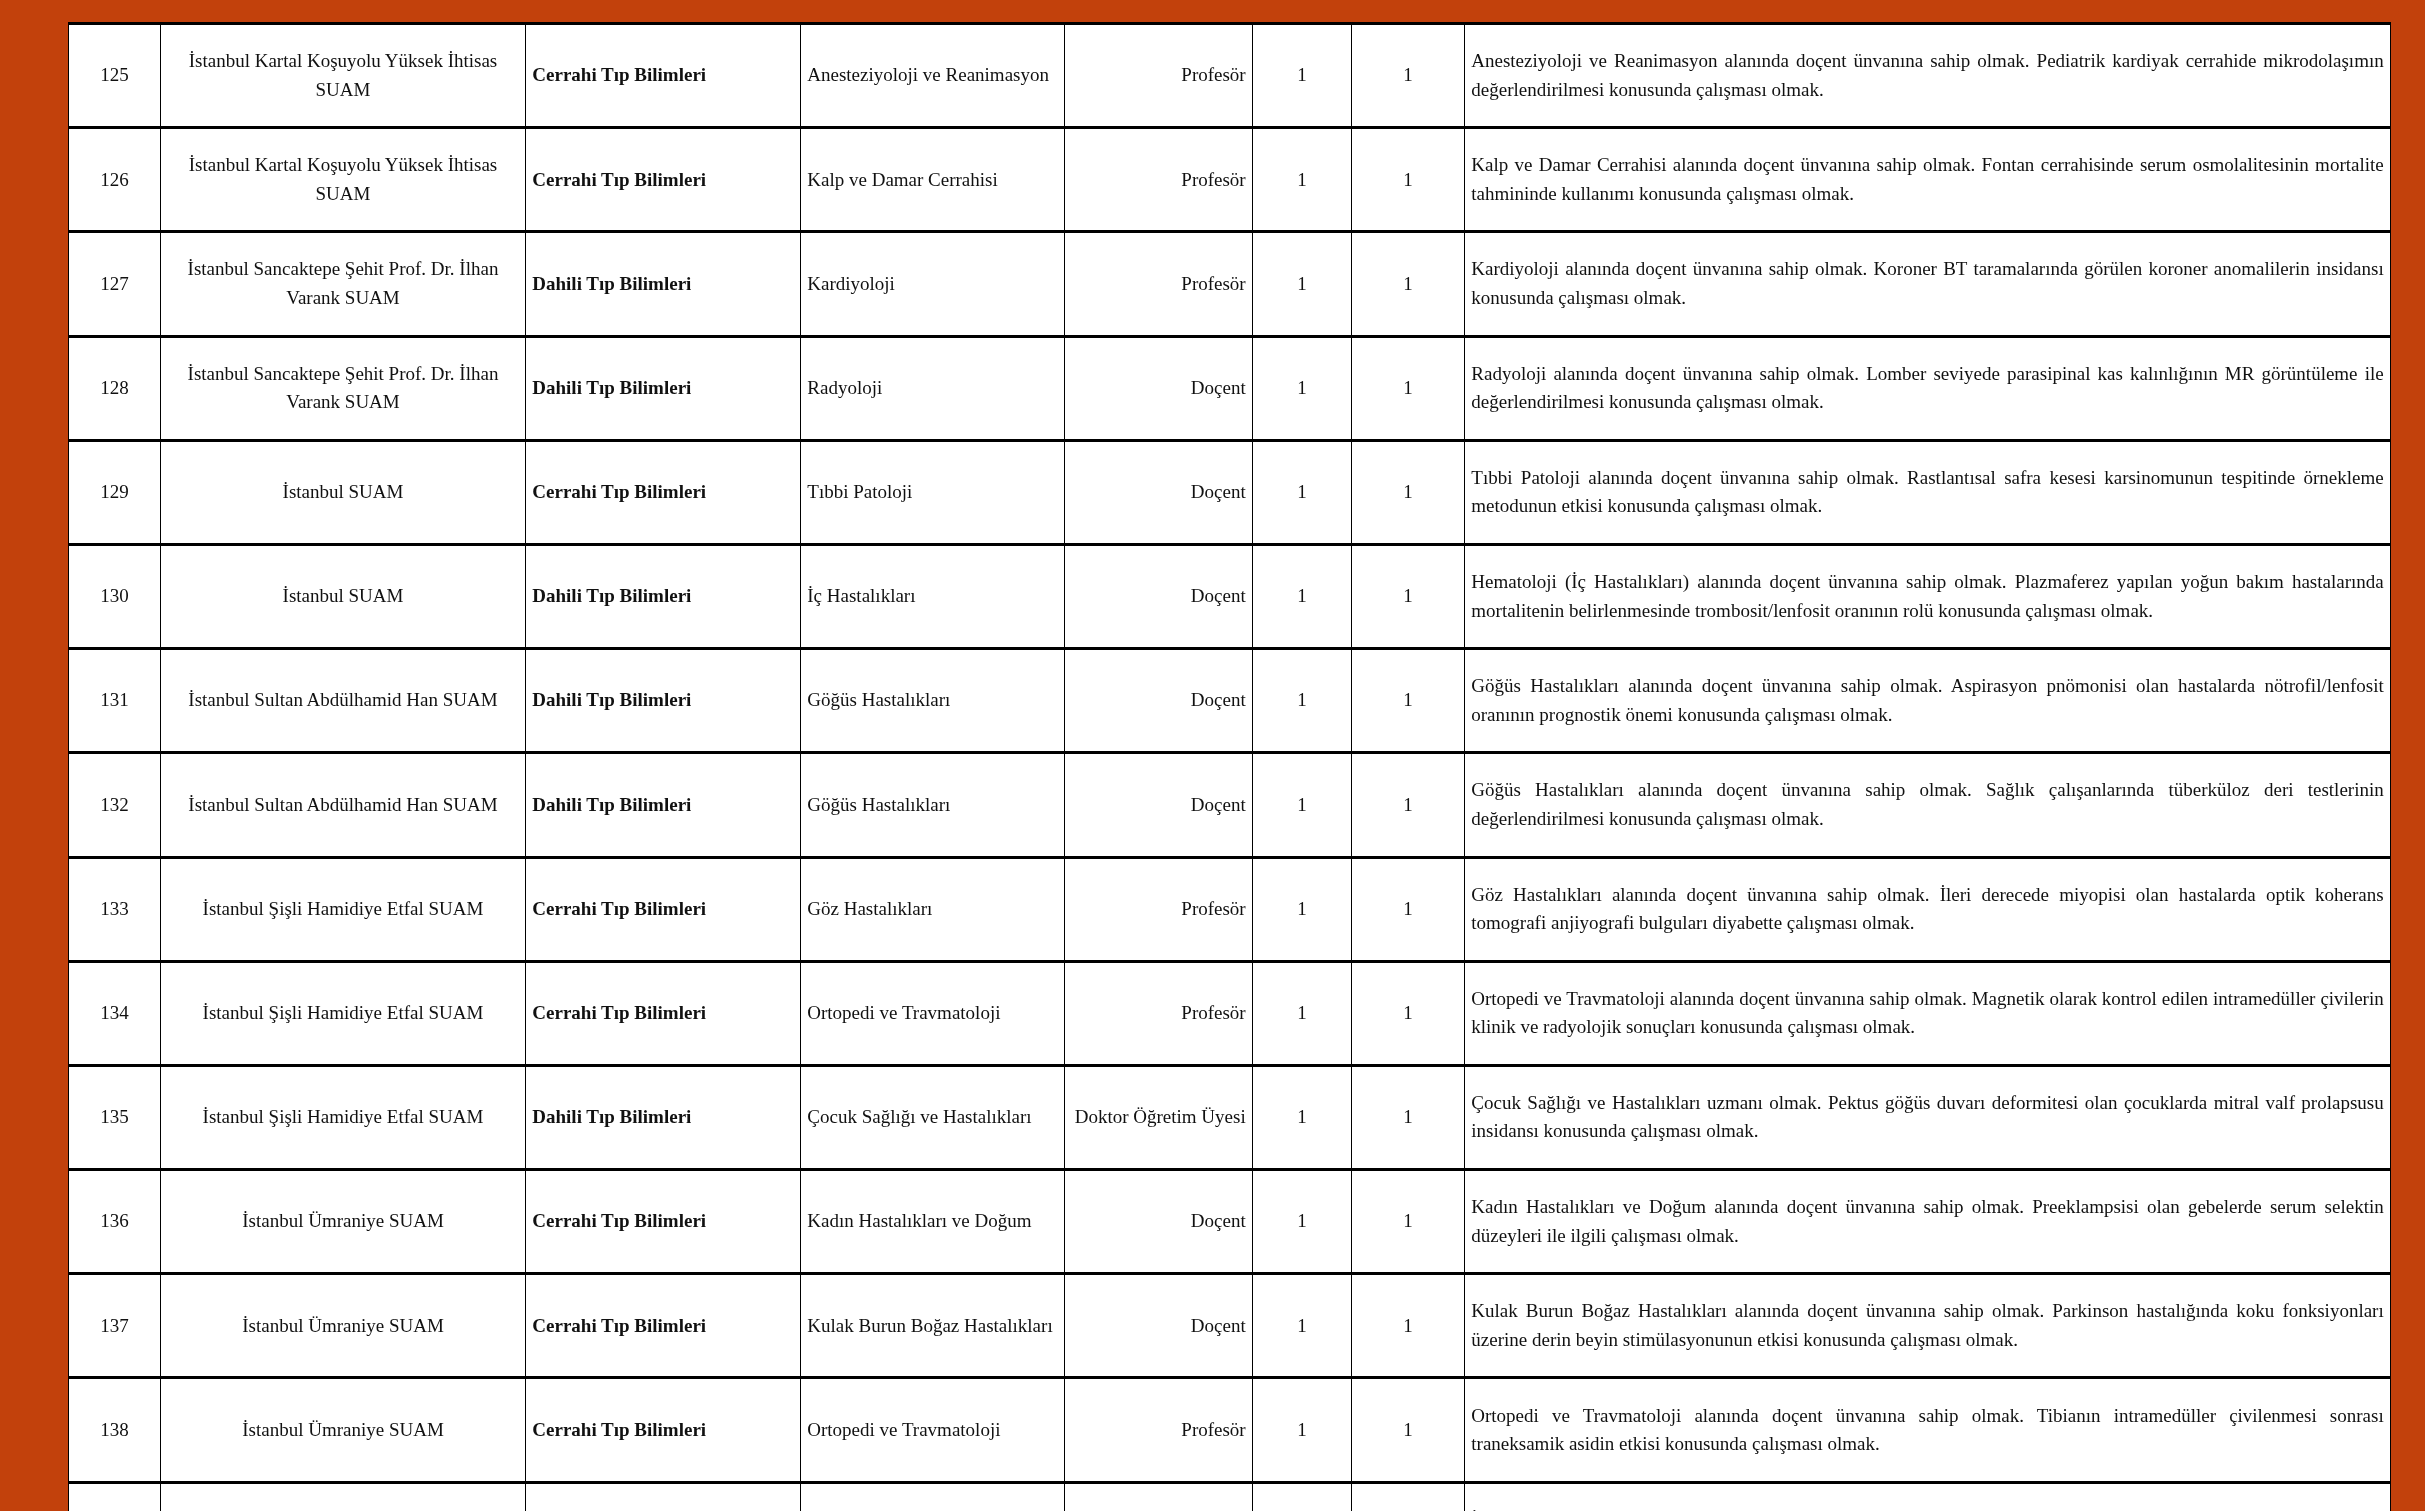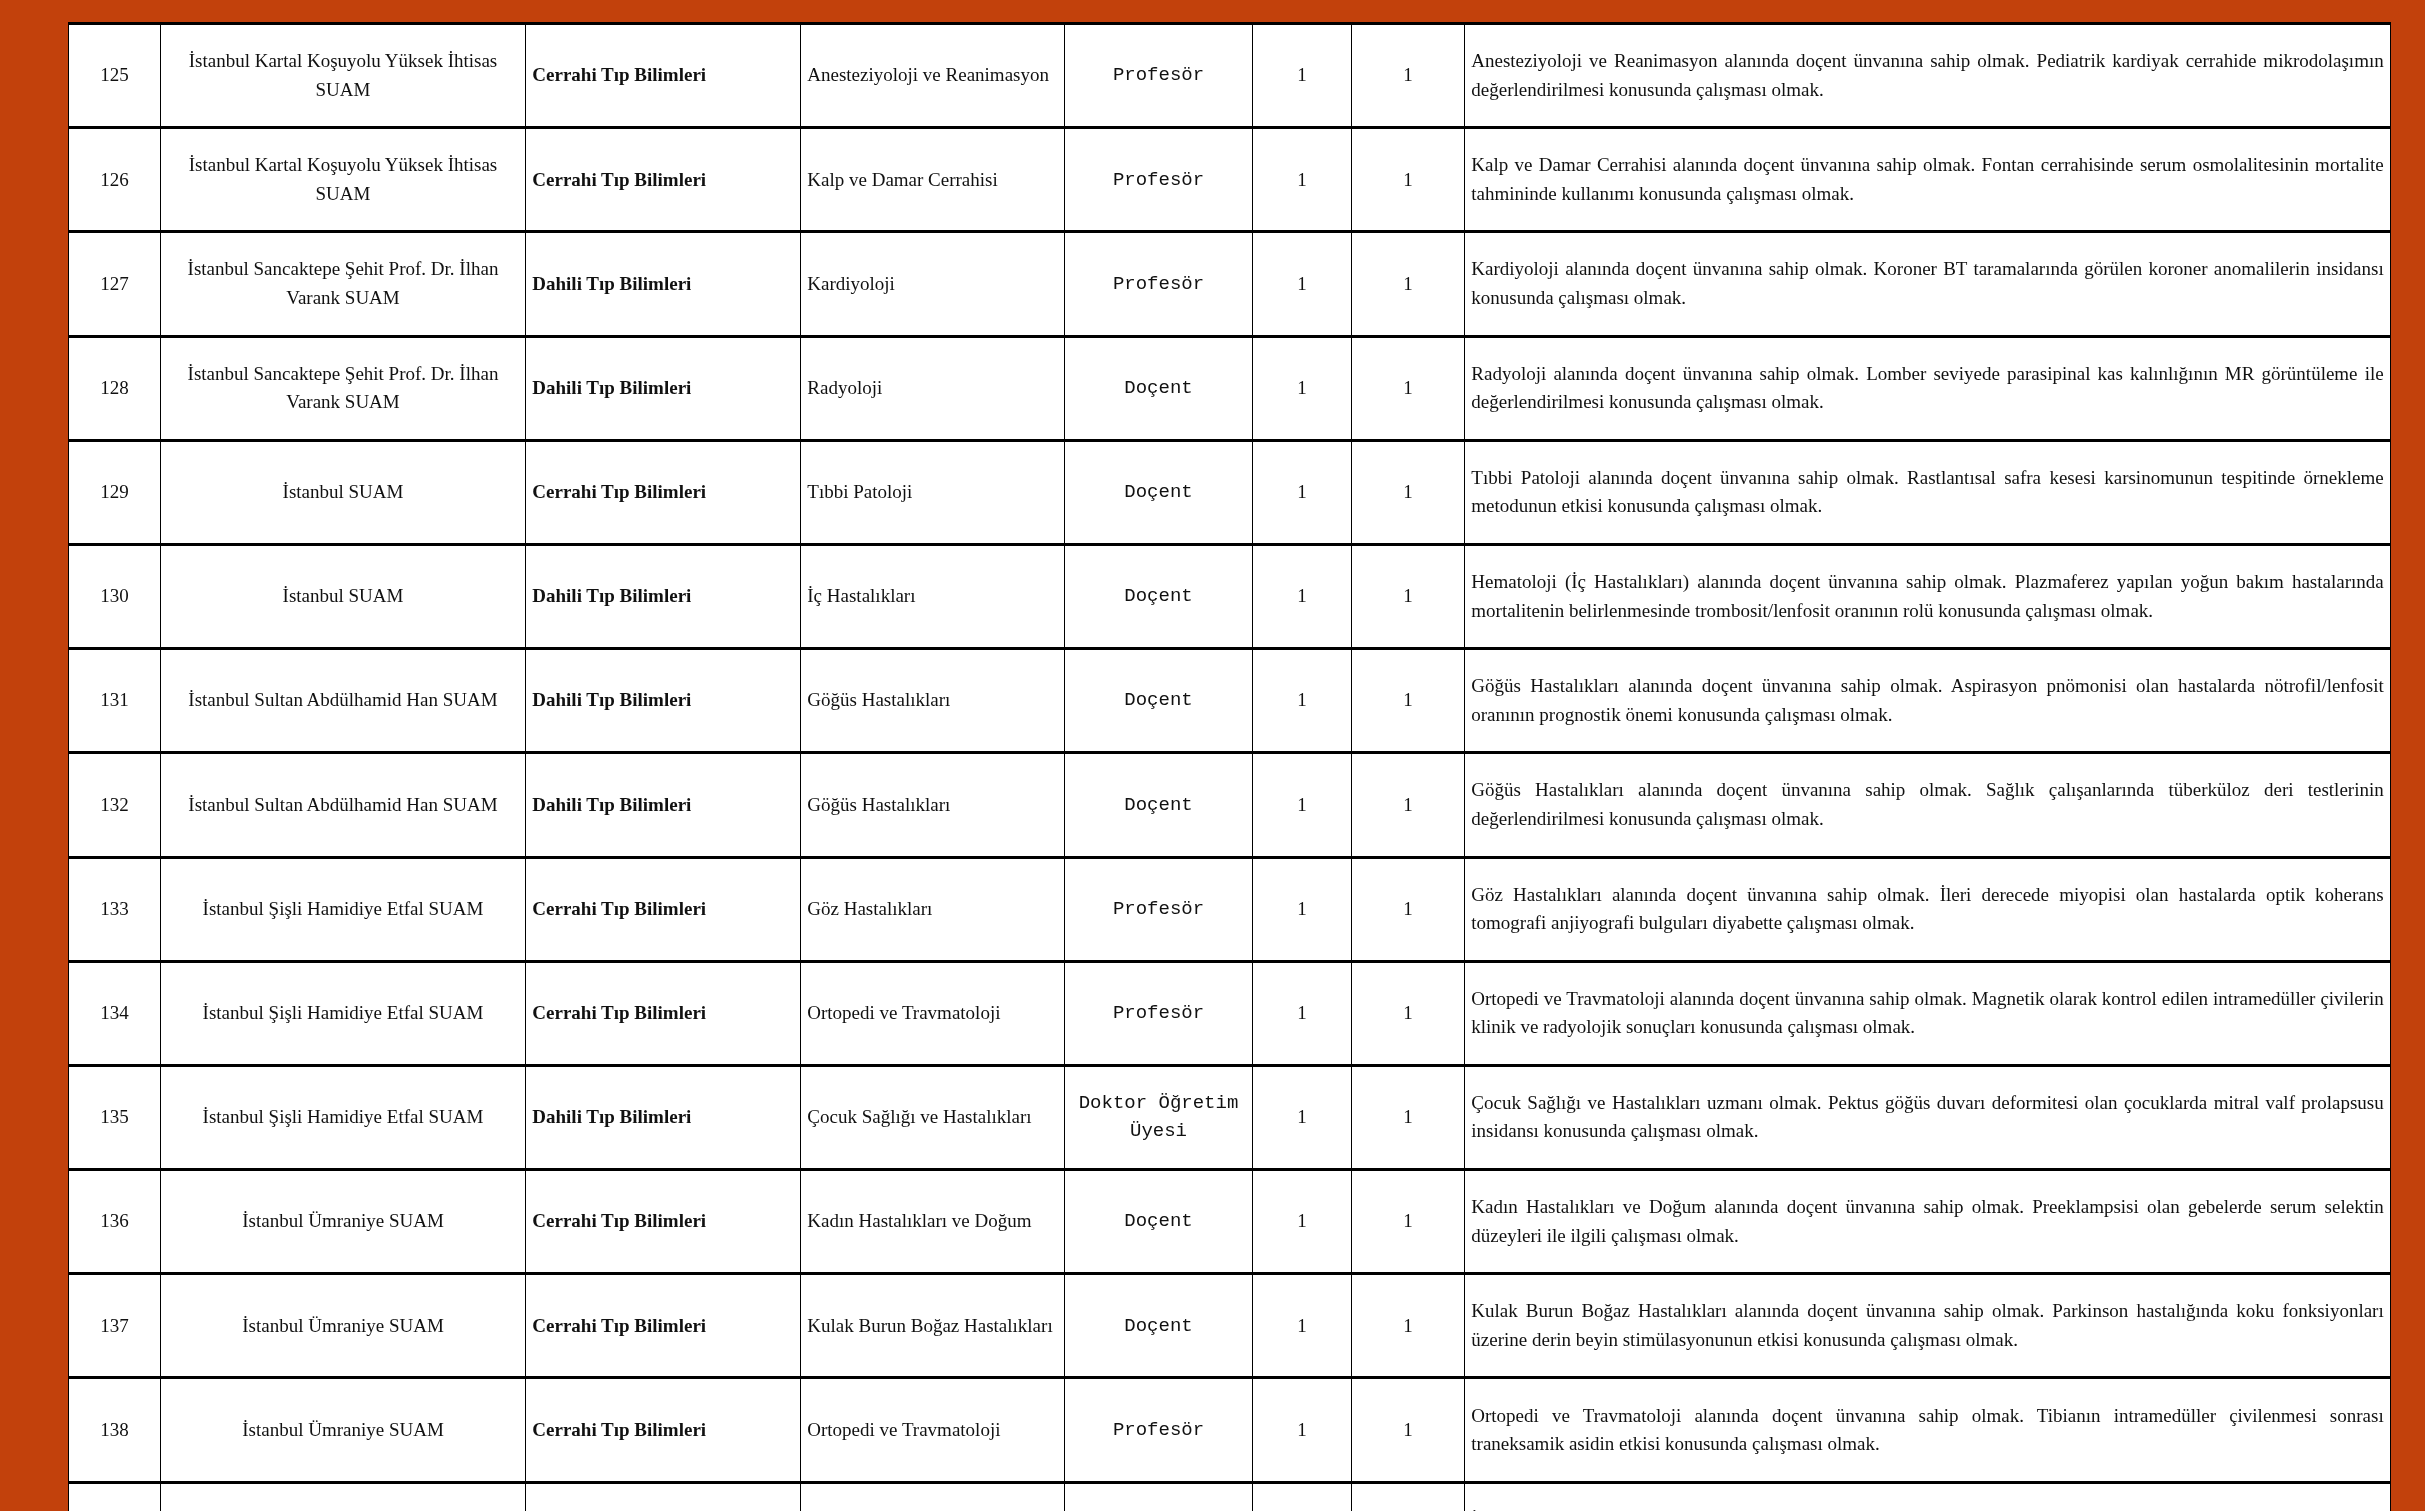--- a/index.html
+++ b/index.html
@@ -34,21 +34,21 @@
     line-height: 1.5;
     vertical-align: middle;
     padding: 3.1px 6.3px;
     overflow: hidden;
     word-wrap: break-word;
   }
   td.c-no    { text-align: center; padding: 3.1px 1.6px; }
   td.c-inst  { text-align: center; }
   td.c-dept  { text-align: left; font-weight: bold; }
   td.c-field { text-align: left; }
-  td.c-title { text-align: center; font-family: Liberation Mono, monospace; }
+  td.c-title { text-align: right; }
   td.c-n1, td.c-n2 { text-align: center; }
   td.c-desc  {
     text-align: justify;
     line-height: 1.9;
     padding: 3.1px 7.9px;
     margin-left: 22px;
   }
 </style>
 </head>
 <body>

